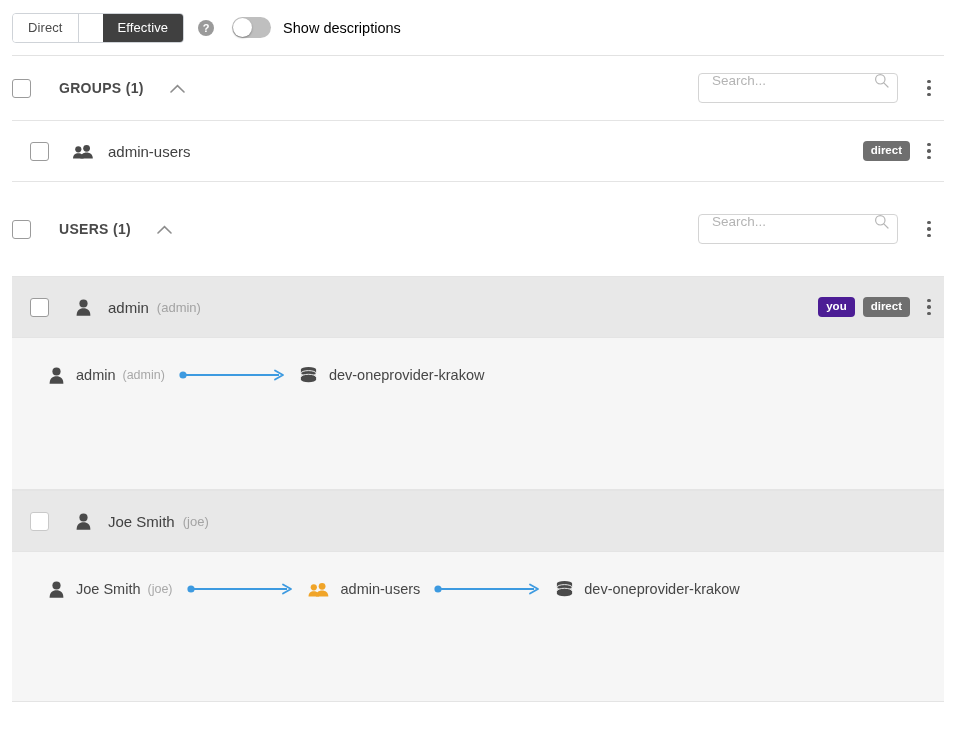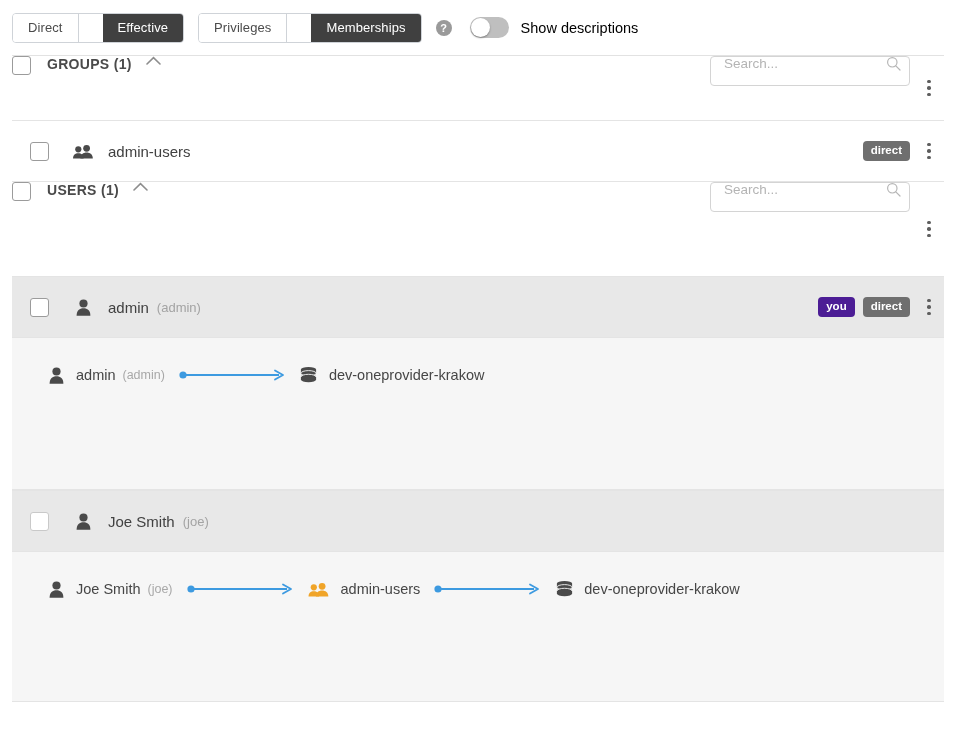--- a/index.html
+++ b/index.html
@@ -89,21 +89,23 @@
 
   
   .panel {
     margin: 0 12px;
     border-top: 1px solid #e2e2e2;
   }
 
   .section-header {
     height: 64px;
     display: flex;
-    box-sizing: border-box;
+    align-items: center;
+    box-sizing: border-box;
+    gap: 12px;
   }
   .section-title {
     font-size: 14px;
     font-weight: bold;
     color: #4a4a4a;
     letter-spacing: .3px;
     margin-left: 16px;
   }
   .chevron {
     margin-left: 14px;
@@ -256,24 +258,20 @@
     flex: none;
   }
 </style>
 </head>
 <body>
 
 <div class="toolbar">
   <div class="btn-group">
     <div class="tbtn">Direct</div>
     <div class="tbtn active">Effective</div>
-  </div>
-  <div class="btn-group">
-    <div class="tbtn">Privileges</div>
-    <div class="tbtn active">Memberships</div>
   </div>
   <div class="help-icon">?</div>
   <div class="toggle">
     <div class="knob"></div>
   </div>
   <div class="toggle-label">Show descriptions</div>
 </div>
 
 <div class="panel">
 

